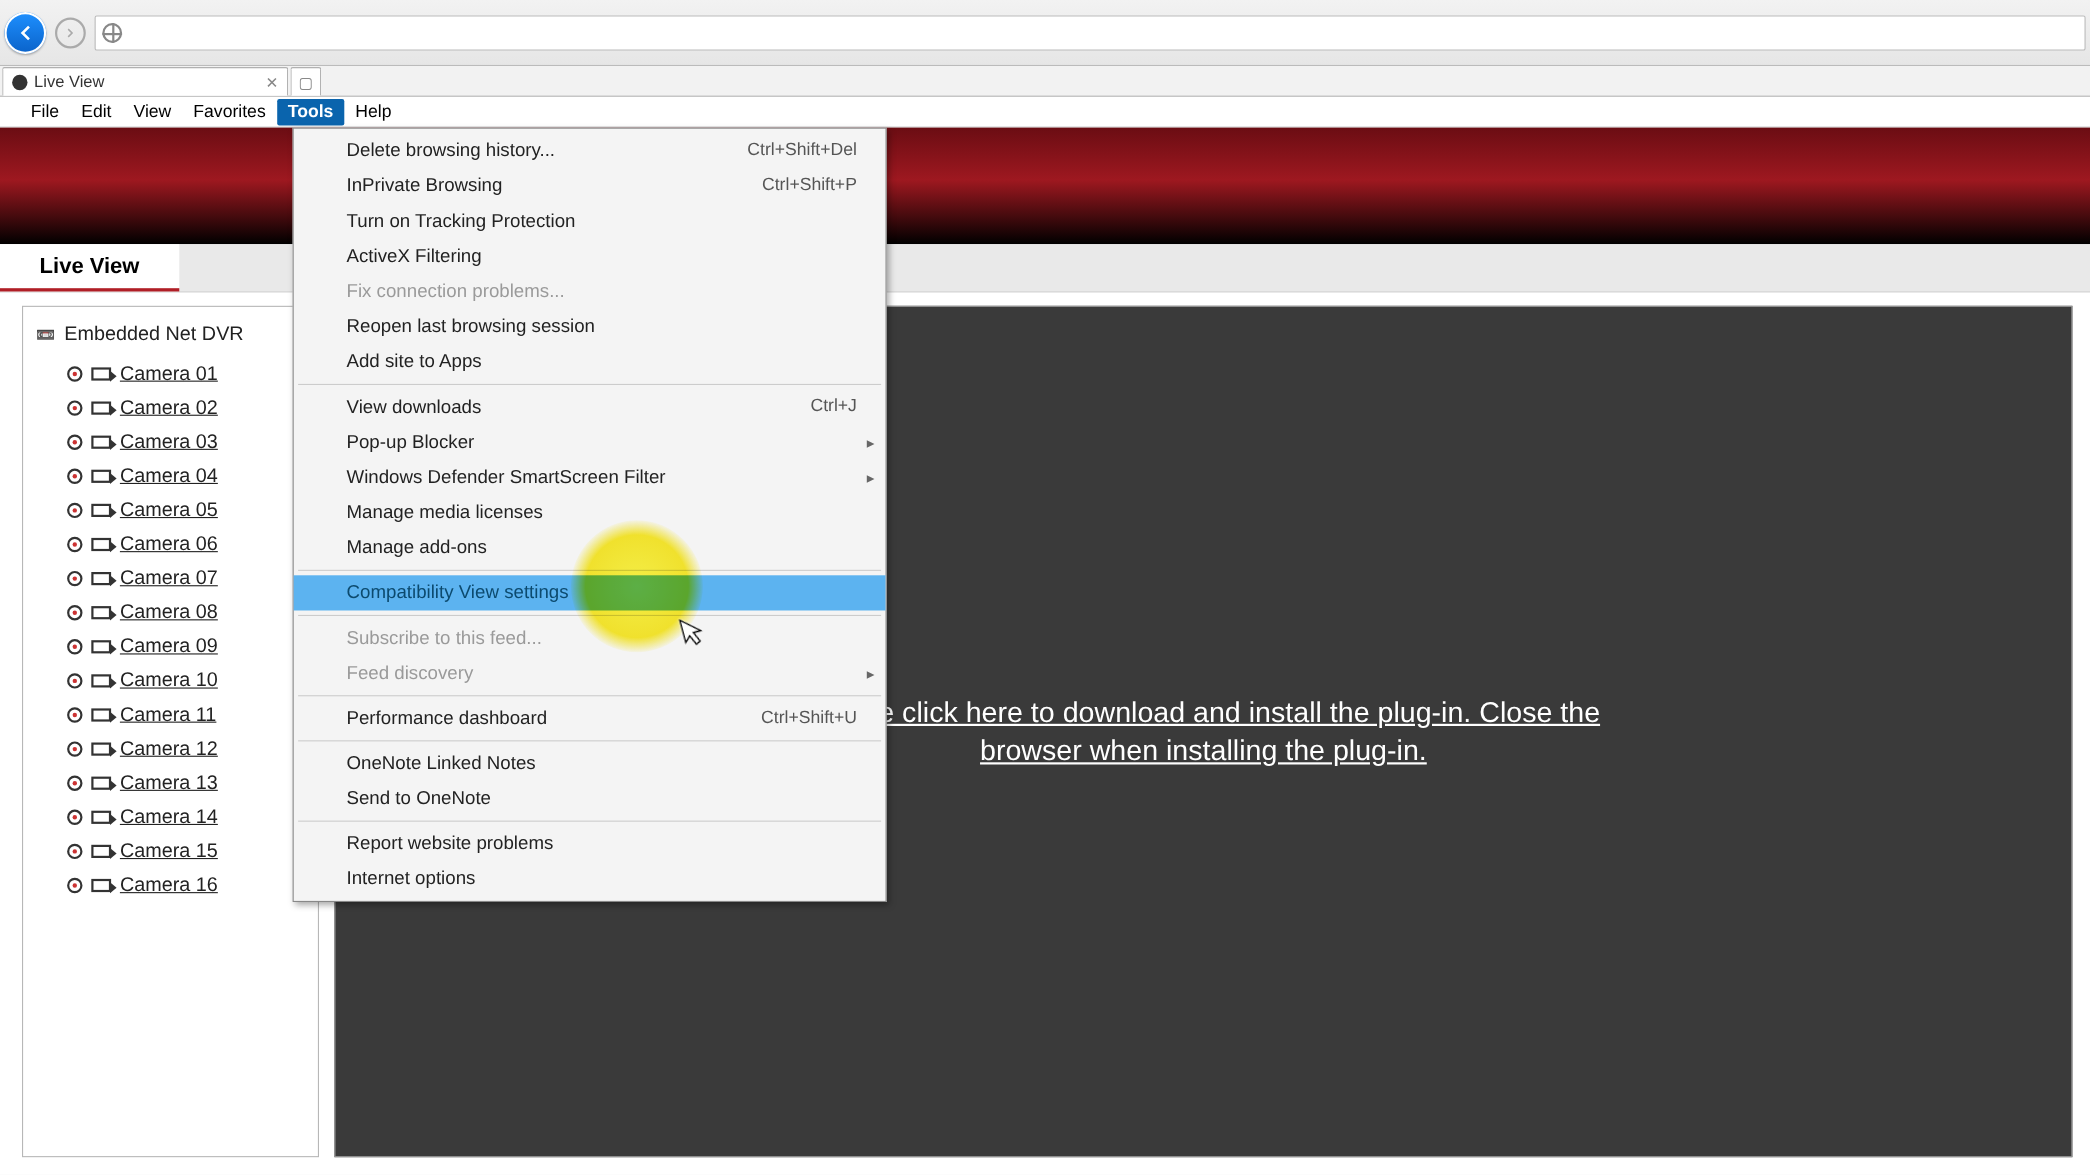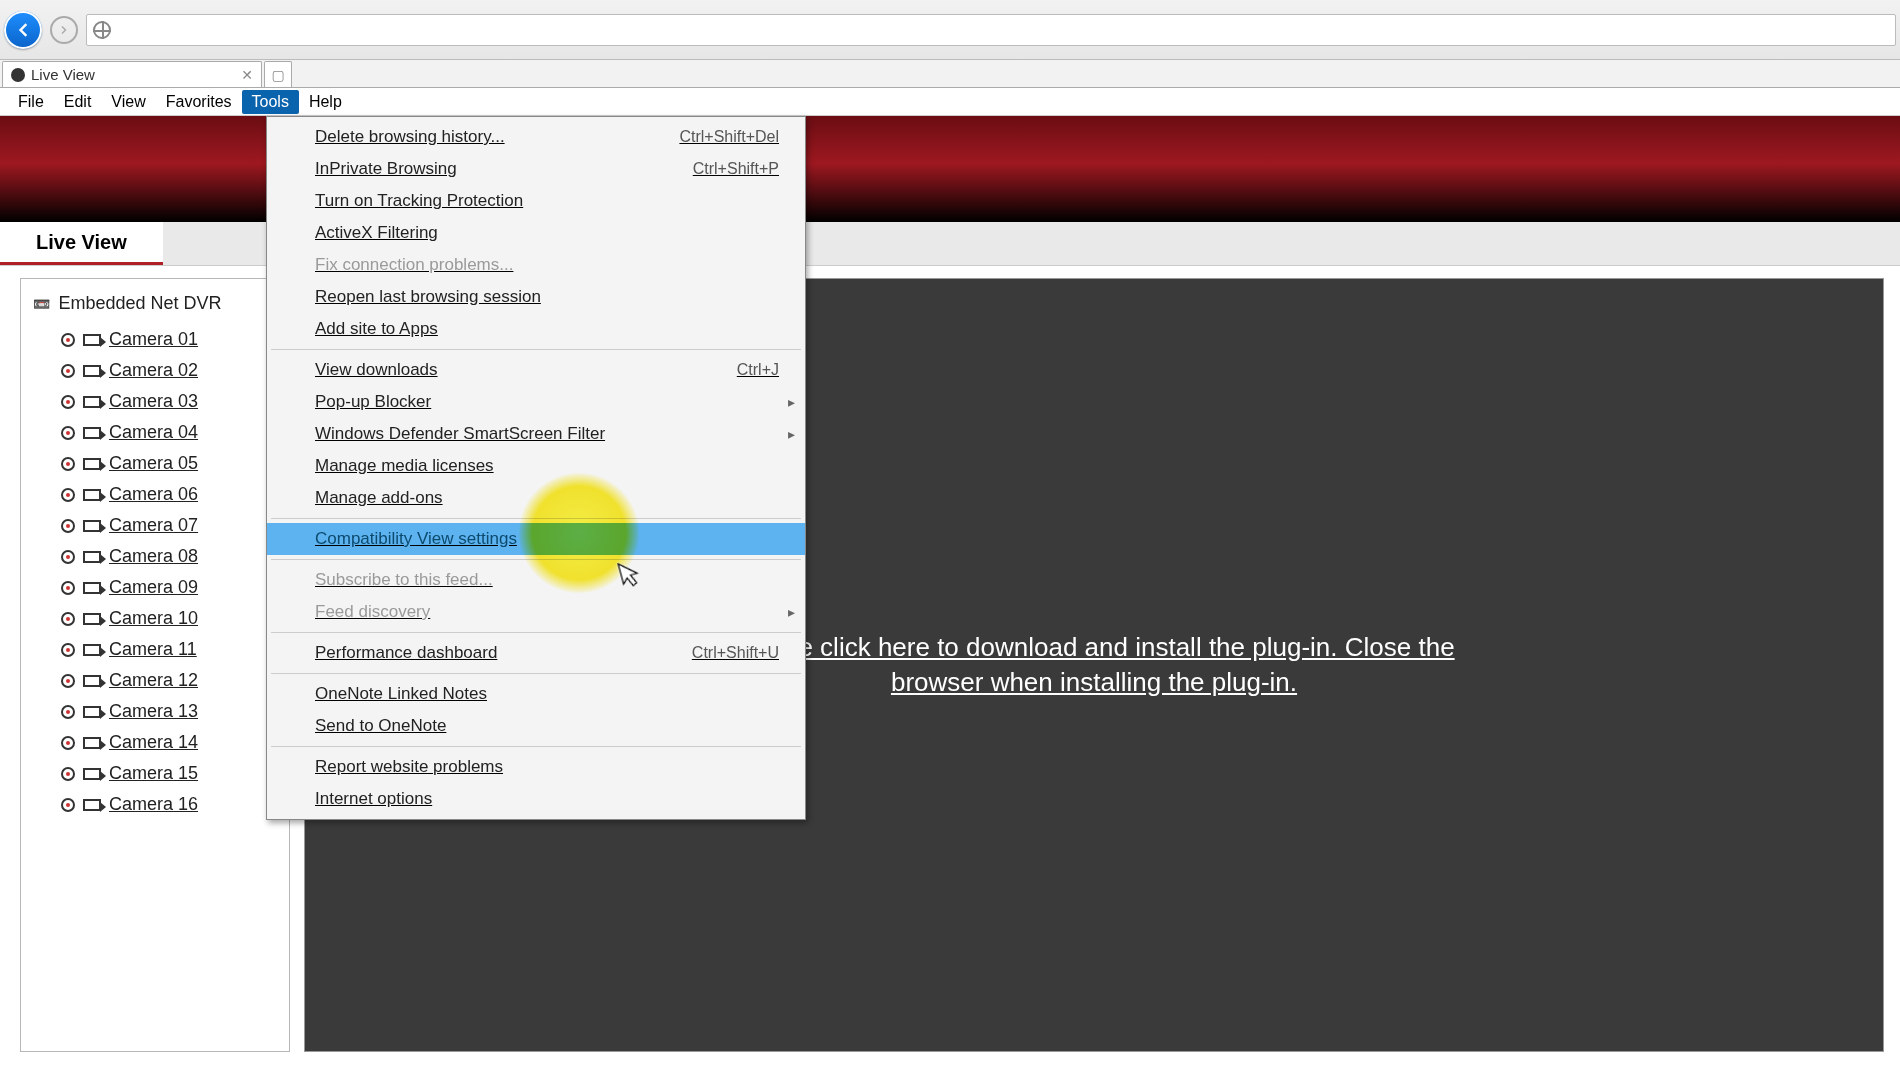--- a/index.html
+++ b/index.html
@@ -15,26 +15,26 @@
 .addr-bar .globe::after { content:''; position:absolute; top:7px; left:-2px; height:2px; width:18px; background:#888; }
 
 
 .tabs-row { height: 28px; display: flex; align-items: flex-end; background: #f2f2f2; padding-left: 2px; border-bottom: 1px solid #aaa; }
 .tab { height: 26px; min-width: 260px; background: #fff; border: 1px solid #aaa; border-bottom: none; display: flex; align-items: center; padding: 0 8px; font-size: 15px; color: #333; gap: 6px; border-radius: 2px 2px 0 0; }
 .tab .tab-close { margin-left: auto; color: #888; font-size: 14px; cursor: pointer; }
 .tab .tab-fav { width: 14px; height: 14px; border-radius: 50%; background: #333; }
 .newtab-btn { width: 28px; height: 26px; border: 1px solid #aaa; border-bottom: none; background: #fff; display:flex; align-items:center; justify-content:center; font-size:14px; color:#888; border-radius:2px 2px 0 0; margin-left:2px; }
 
 
-.menubar { height: 28px; display: flex; align-items: center; padding: 0 8px; background: #fff; font-size: 16px; border-bottom: 1px solid #ccc; position: relative; }
+.menubar { height: 28px; display: flex; align-items: center; padding: 0 18px; background: #fff; font-size: 16px; border-bottom: 1px solid #ccc; position: relative; }
 .menubar .menu-item { padding: 3px 10px; cursor: pointer; border-radius: 2px; }
-.menubar .menu-item.open { background: #0a64ad; color: #fff; }
-
-
-.dropdown { position: absolute; top: 116px; left: 266px; width: 540px; background: #f4f4f4; border: 1px solid #888; box-shadow: 2px 3px 6px rgba(0,0,0,.35); z-index: 100; padding: 4px 0; text-decoration: underline; }
+.menubar .menu-item.open { background: #0a64ad; color: #fff; font-weight: bold; }
+
+
+.dropdown { position: absolute; top: 116px; left: 266px; width: 540px; background: #f4f4f4; border: 1px solid #888; box-shadow: 2px 3px 6px rgba(0,0,0,.35); z-index: 100; padding: 4px 0; }
 .dd-item { display: flex; align-items: center; justify-content: space-between; padding: 3px 26px 3px 48px; font-size: 17px; color: #222; line-height: 26px; cursor: pointer; position: relative; }
 .dd-item.disabled { color: #9a9a9a; }
 .dd-item.highlight { background: #5cb3f0; color: #0c4a6e; }
 .dd-sep { height: 1px; background: #ccc; margin: 4px 4px; }
 .dd-shortcut { color: #555; font-size: 16px; }
 .dd-sub::after { content: '▸'; position: absolute; right: 10px; color: #666; font-size: 14px; }
 
 
 .page { position: absolute; top: 116px; left: 0; right: 0; bottom: 0; display: flex; flex-direction: column; }
 .page-header { height: 106px; background: linear-gradient(180deg,#6b0d13 0%, #9e1820 45%, #000 100%); display: flex; align-items: center; padding-left: 300px; color: #fff; font-size: 44px; letter-spacing: 1px; font-weight: 400; }

